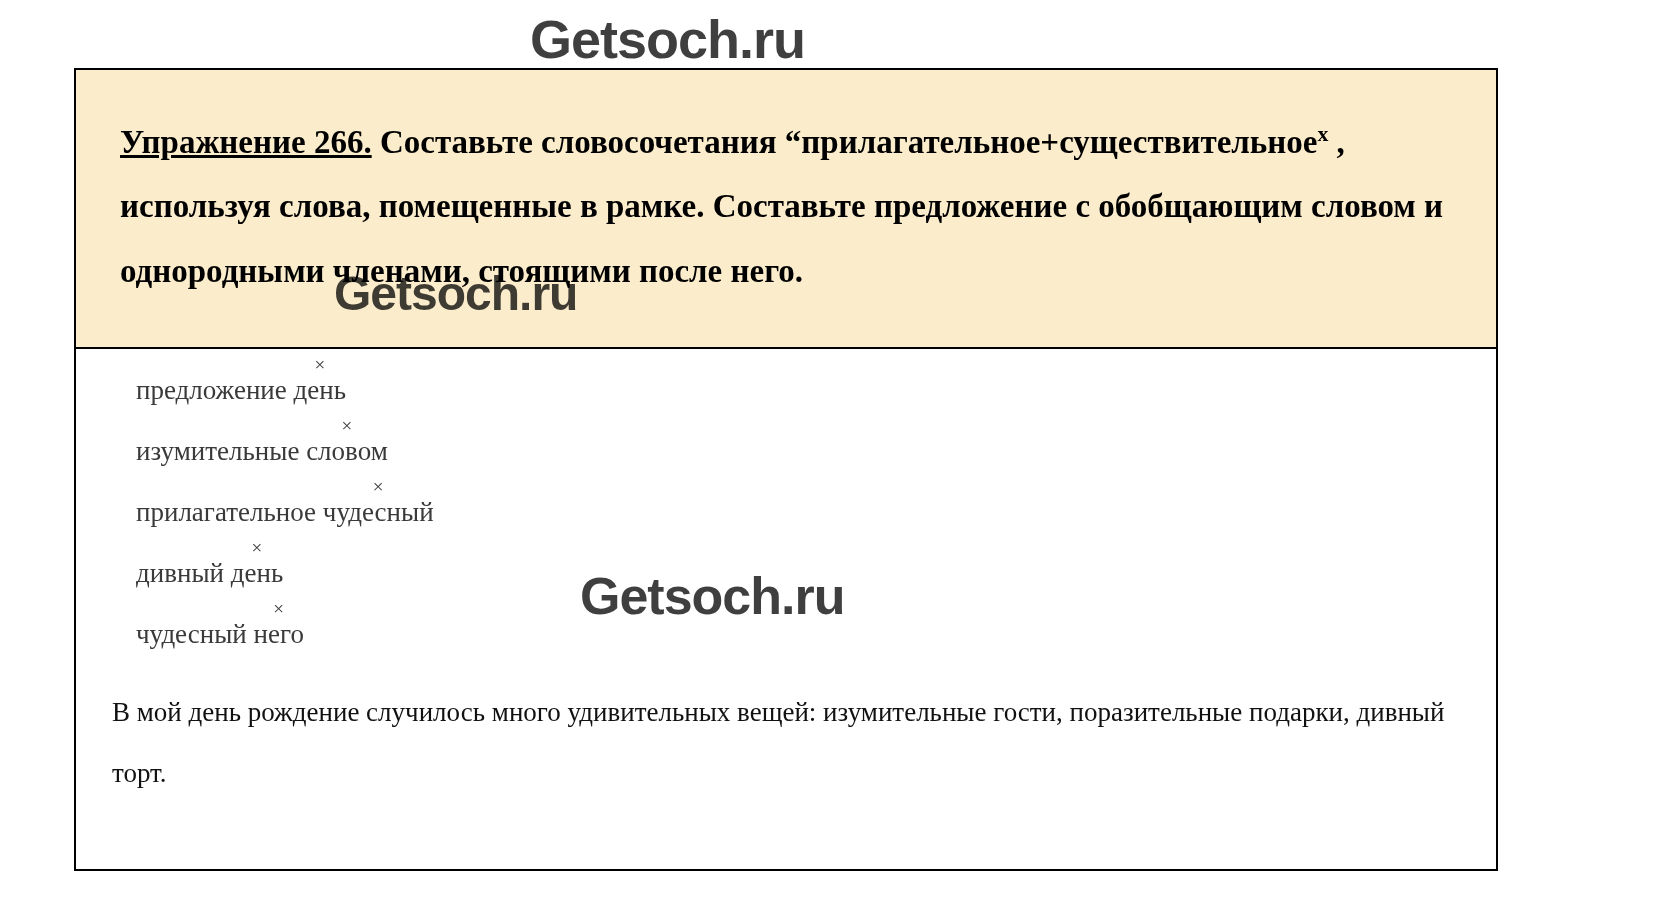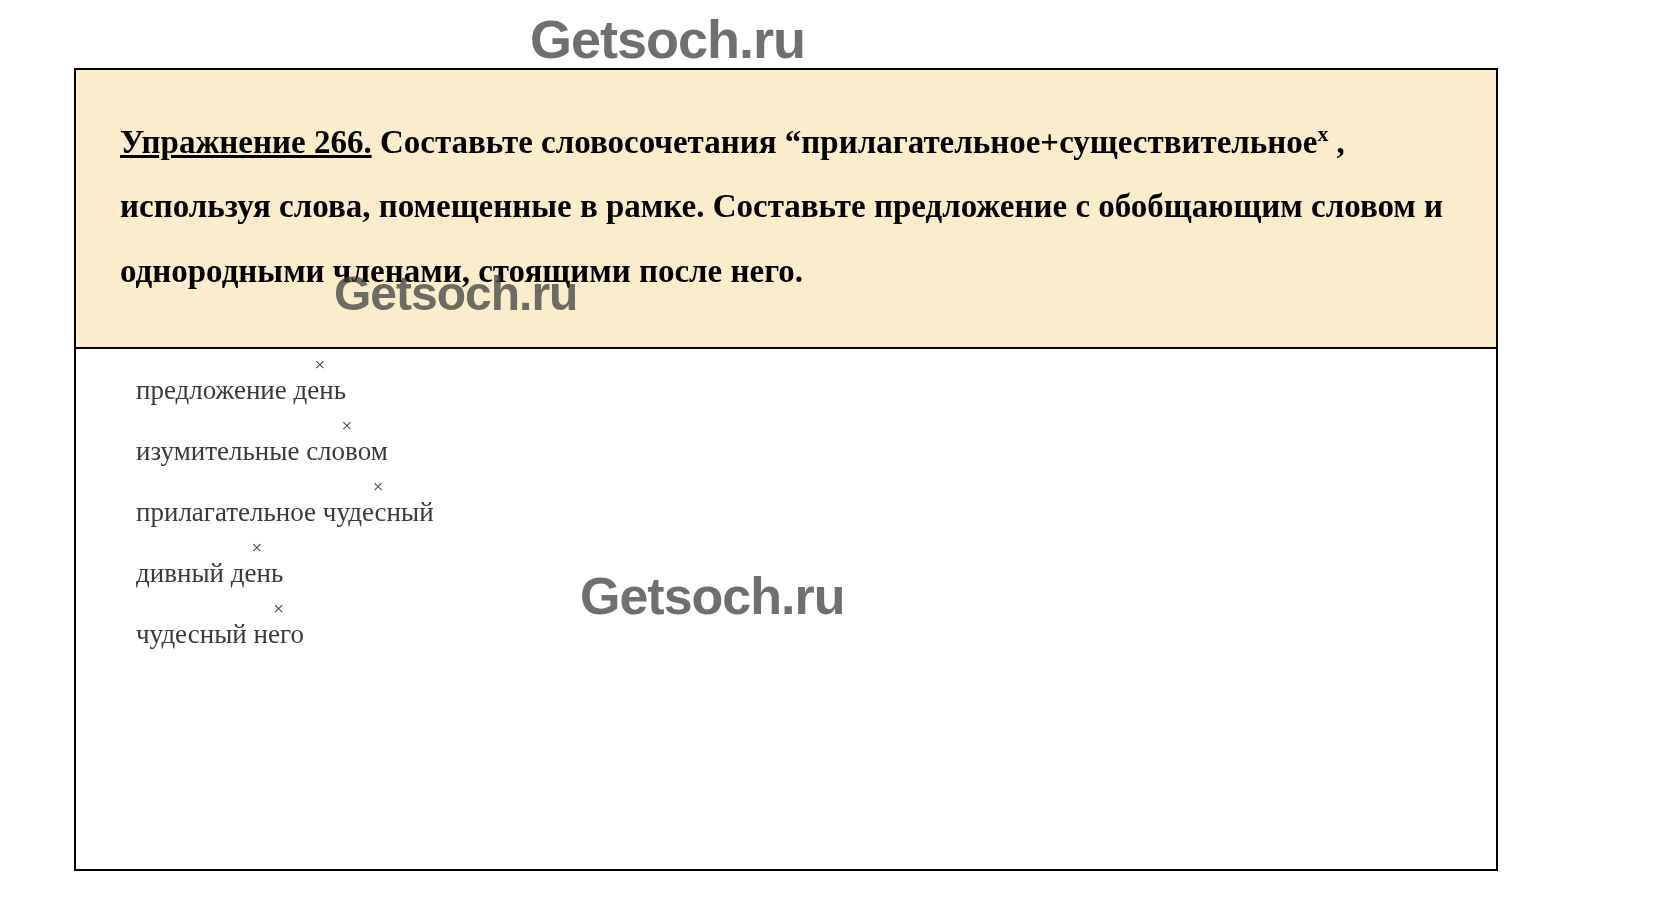--- a/index.html
+++ b/index.html
@@ -11,21 +11,21 @@
     width: 1656px;
     height: 903px;
     position: relative;
     font-family: "Liberation Serif", serif;
     overflow: hidden;
   }
 
   
   .watermark {
     position: absolute;
-    color: #404040;
+    color: #000000;
     opacity: 0.75;
     font-family: "Liberation Sans", sans-serif;
     font-weight: bold;
     letter-spacing: -1px;
     user-select: none;
     white-space: nowrap;
   }
   .wm-top    { top: 8px;   left: 530px; font-size: 54px; }
   .wm-mid    { top: 272px; left: 332px; font-size: 48px; }
   .wm-bottom { top: 572px; left: 578px; font-size: 52px; }
@@ -137,15 +137,16 @@
         <span class="adj">прилагательное </span><span class="noun"><span class="mark">×</span><span>чудесный</span></span>
       </li>
       <li class="phrase">
         <span class="adj">дивный </span><span class="noun"><span class="mark">×</span><span>день</span></span>
       </li>
       <li class="phrase">
         <span class="adj">чудесный </span><span class="noun"><span class="mark">×</span><span>него</span></span>
       </li>
     </ul>
 
+    <p class="sentence">В мой день рождение случилось много удивительных вещей: изумительные гости, поразительные подарки, дивный торт.</p>
 
   </div>
 </div>
 
 </body></html>

